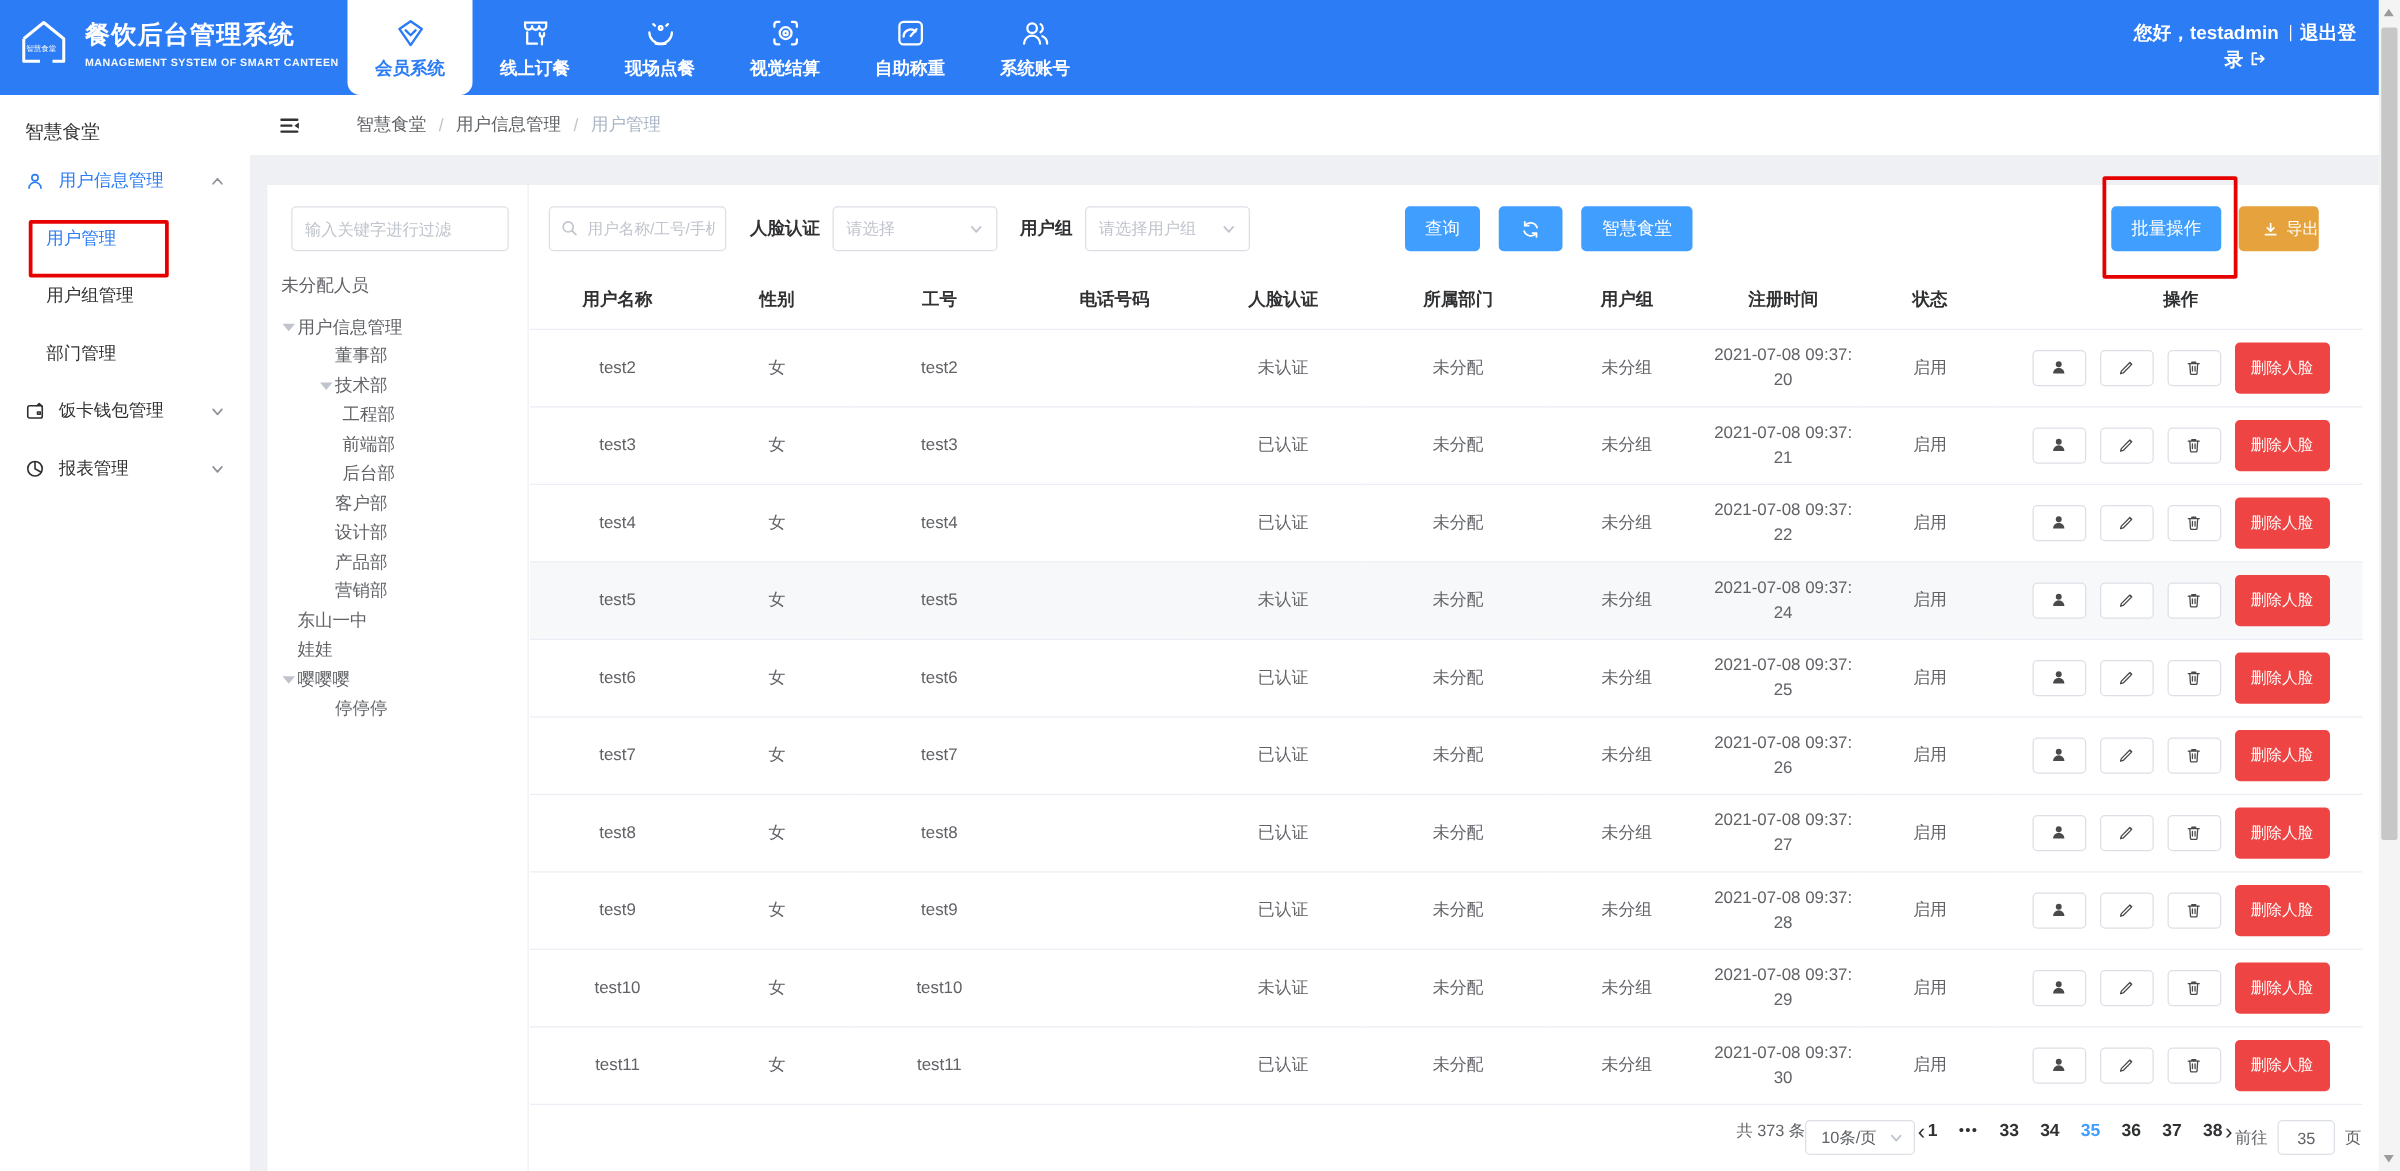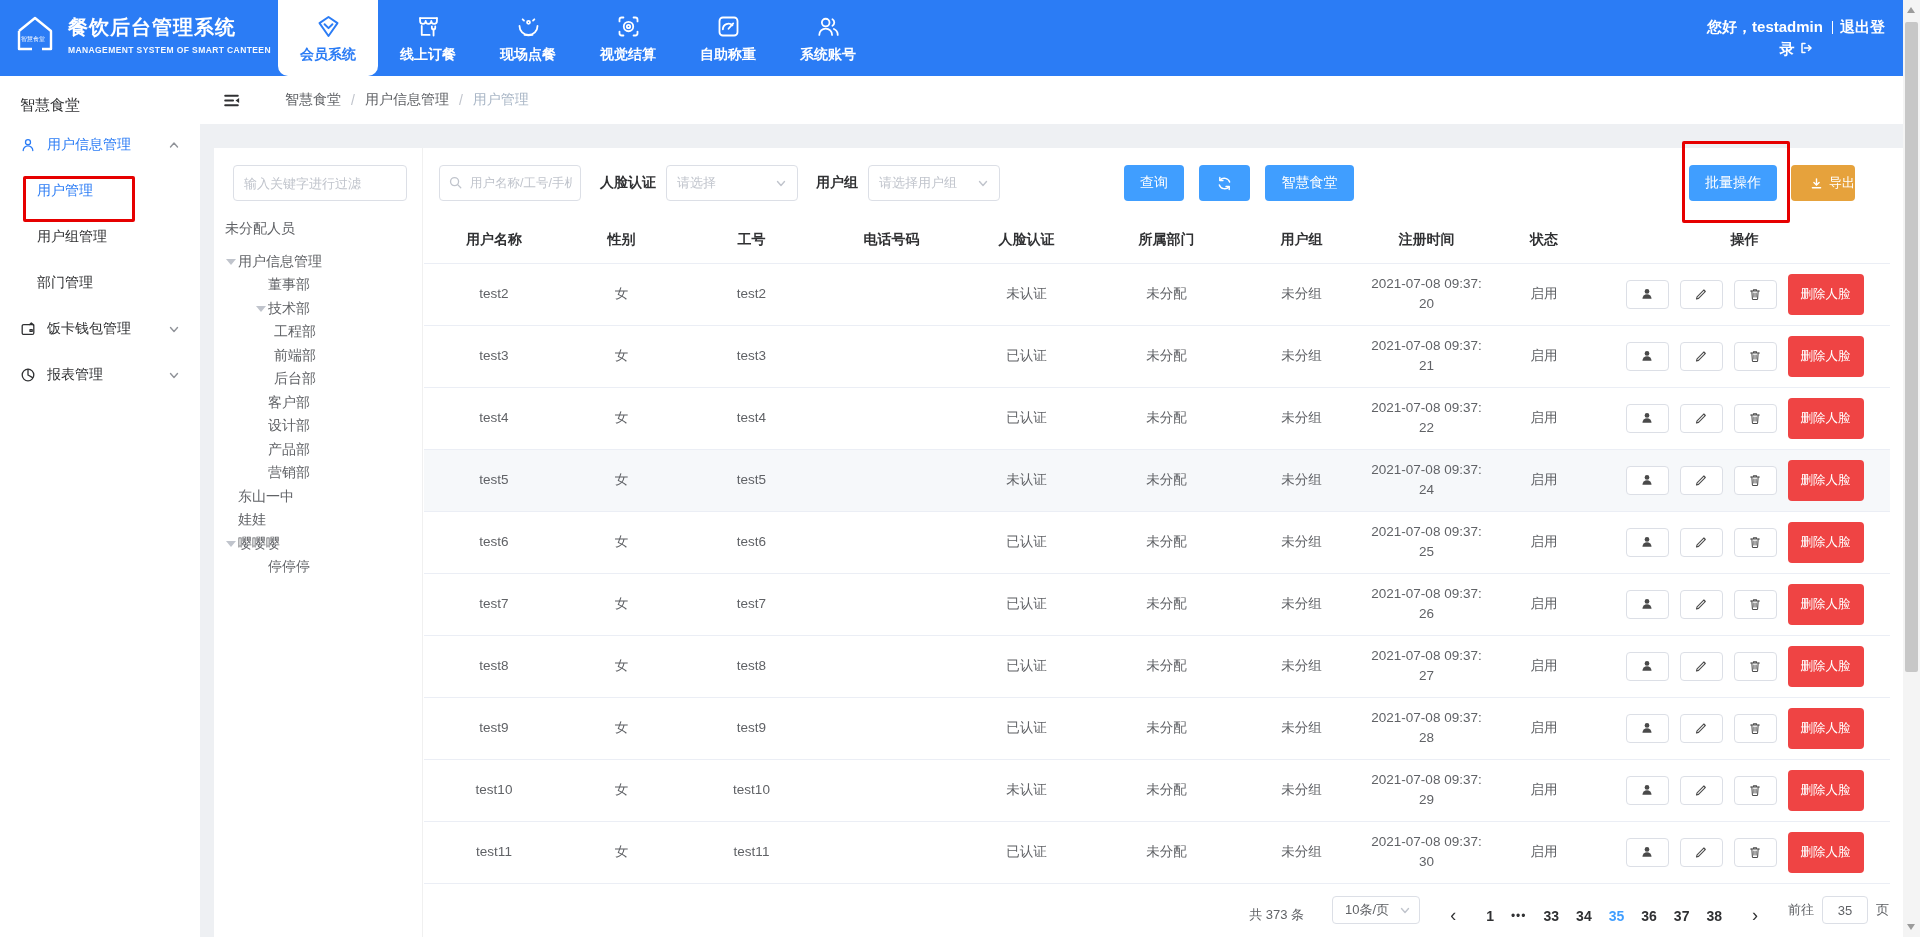--- a/index.html
+++ b/index.html
@@ -72,21 +72,21 @@
   
   .user-table { position:absolute; left:0; top:70px; border-collapse:collapse; table-layout:fixed; width:1466px; }
   .user-table th { height:45px; font-size:14px; font-weight:bold; color:#303133; text-align:center; border-bottom:1px solid #ebeef5; }
   .user-table td { height:62px; font-size:13.5px; color:#606266; text-align:center; border-bottom:1px solid #ebeef5; line-height:1.5; padding:0 4px; word-break:break-all; }
   .user-table tbody tr:nth-child(4) { background:#f6f8fa; }
   .actions { display:flex; align-items:center; justify-content:center; gap:11px; }
   .icon-btn { width:43px; height:29px; border:1px solid #dcdfe6; border-radius:4px; background:#fff; color:#4a4a4a; display:flex; align-items:center; justify-content:center; cursor:pointer; }
   .del-face-btn { height:41px; padding:0 13px; border:none; border-radius:4px; background:#ef4444; color:#fff; font-size:12.5px; font-family:inherit; cursor:pointer; }
 
   
-  .pager { position:absolute; right:14px; bottom:13px; display:flex; align-items:flex-end; gap:28px; }
+  .pager { position:absolute; right:14px; bottom:13px; display:flex; align-items:flex-start; gap:0; }
   .pg-total { font-size:13px; color:#606266; }
   .pg-size { height:28px; border:1px solid #dcdfe6; border-radius:4px; display:flex; align-items:center; gap:10px; padding:0 8px 0 12px; font-size:13px; color:#606266; cursor:pointer; }
   .pg-arrow { font-size:18px; color:#303133; cursor:pointer; line-height:1; padding:0 2px; }
   .pg-pages { display:flex; align-items:center; gap:17px; }
   .pg-num { font-size:14px; font-weight:bold; color:#303133; cursor:pointer; }
   .pg-num.active { color:#409eff; }
   .pg-dots { font-size:12px; color:#303133; letter-spacing:1px; cursor:pointer; }
   .pg-goto { display:flex; align-items:center; gap:8px; font-size:13px; color:#606266; }
   .pg-goto input { width:46px; height:28px; border:1px solid #dcdfe6; border-radius:4px; text-align:center; font-size:13px; color:#606266; font-family:inherit; }
 

